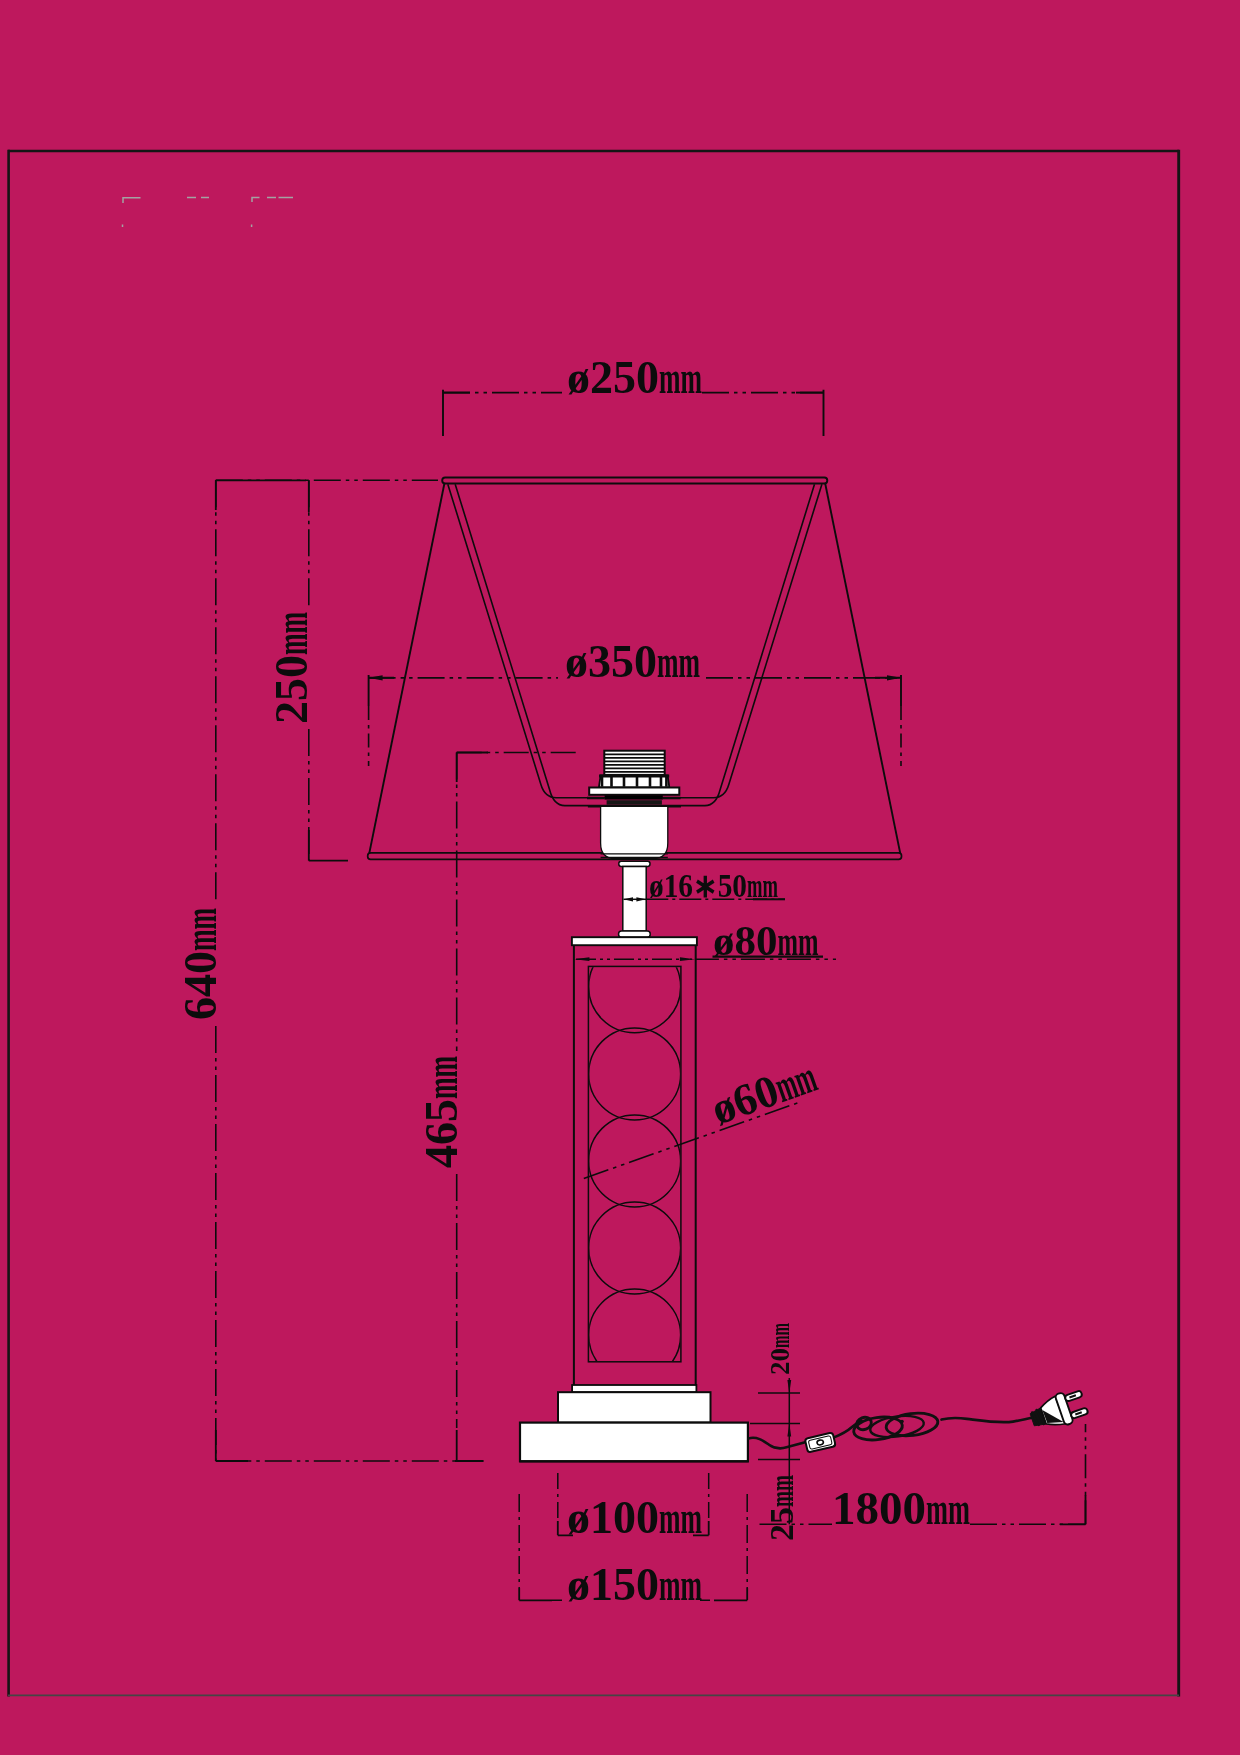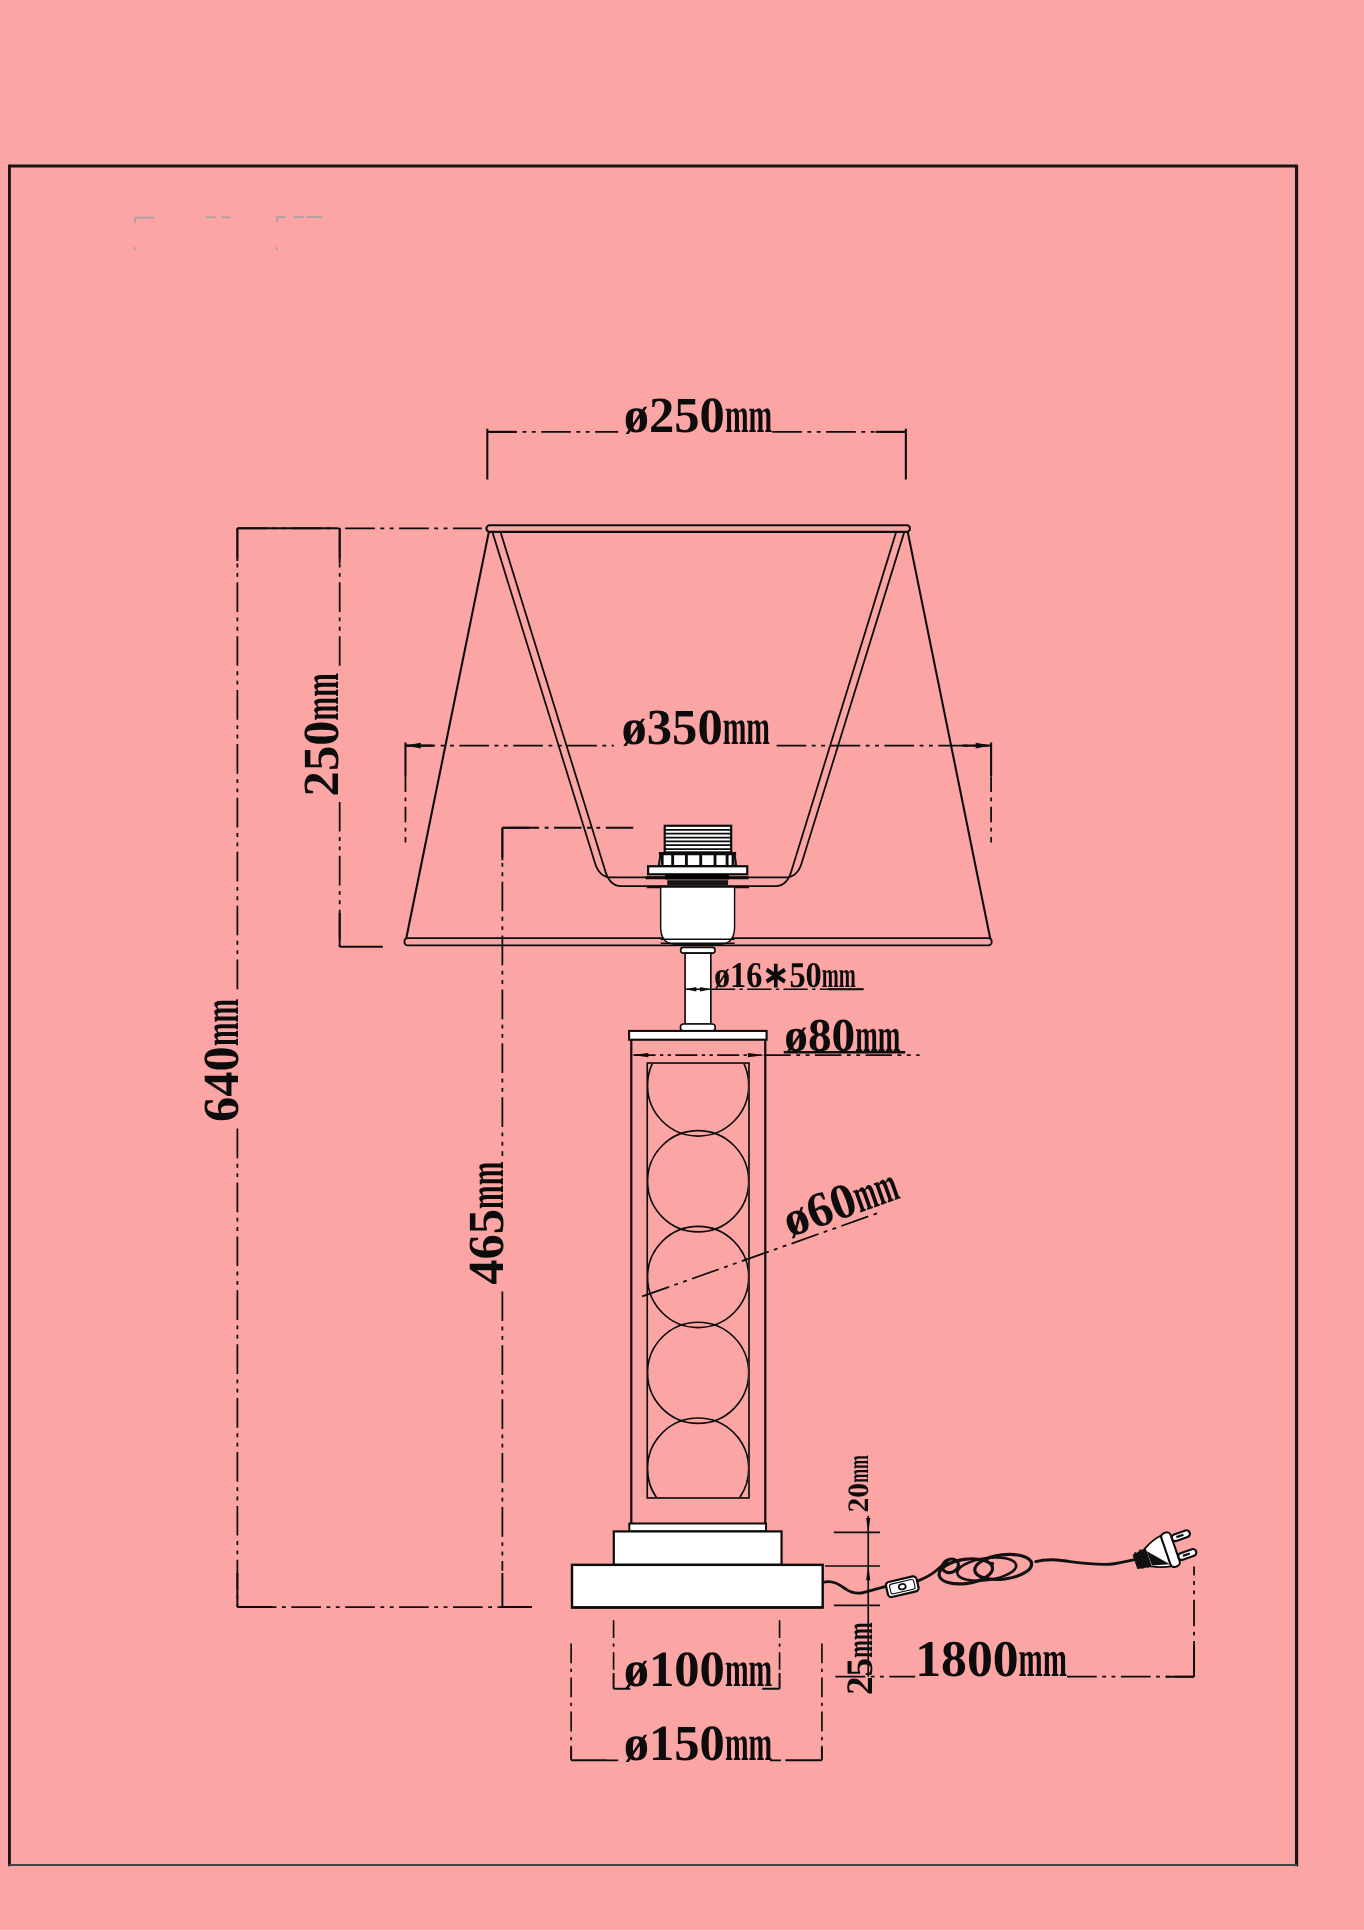--- a/index.html
+++ b/index.html
@@ -1,16 +1,16 @@
 <!DOCTYPE html>
 <html><head>
 <meta charset="utf-8">
 <style>
   html,body{margin:0;padding:0;background:#ffffff;}
-  .page{width:1240px;height:1755px;position:relative;background:#fca5a5;overflow:hidden;}
+  .page{width:1240px;height:1755px;position:relative;background:#be185d;overflow:hidden;}
   svg{position:absolute;left:0;top:0;}
   text{font-family:"Liberation Serif", serif;font-weight:bold;fill:#0c0c0c;}
 </style>
 </head>
 <body>
 <div class="page">
 <svg width="1240" height="1755" viewBox="0 0 1240 1755">
 <defs>
   <clipPath id="frameclip">
           <rect x="589.2" y="967.2" width="90.9" height="393.8"></rect>

